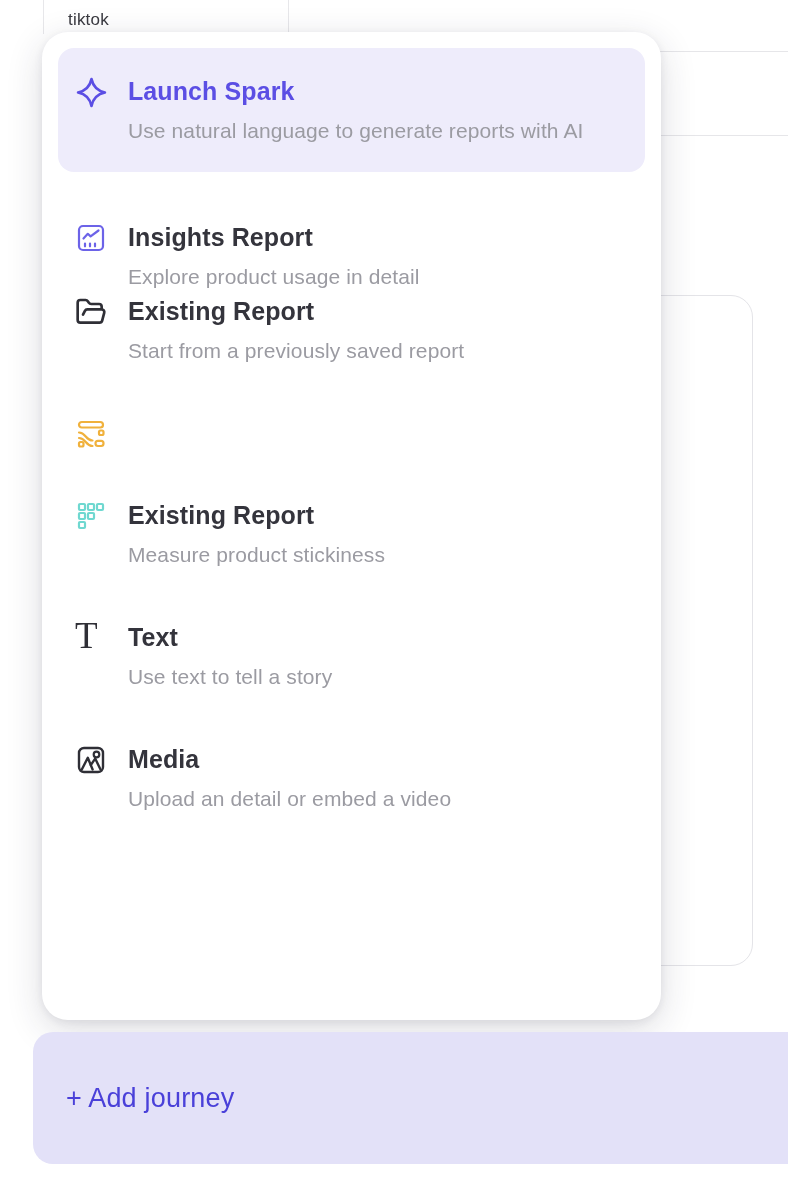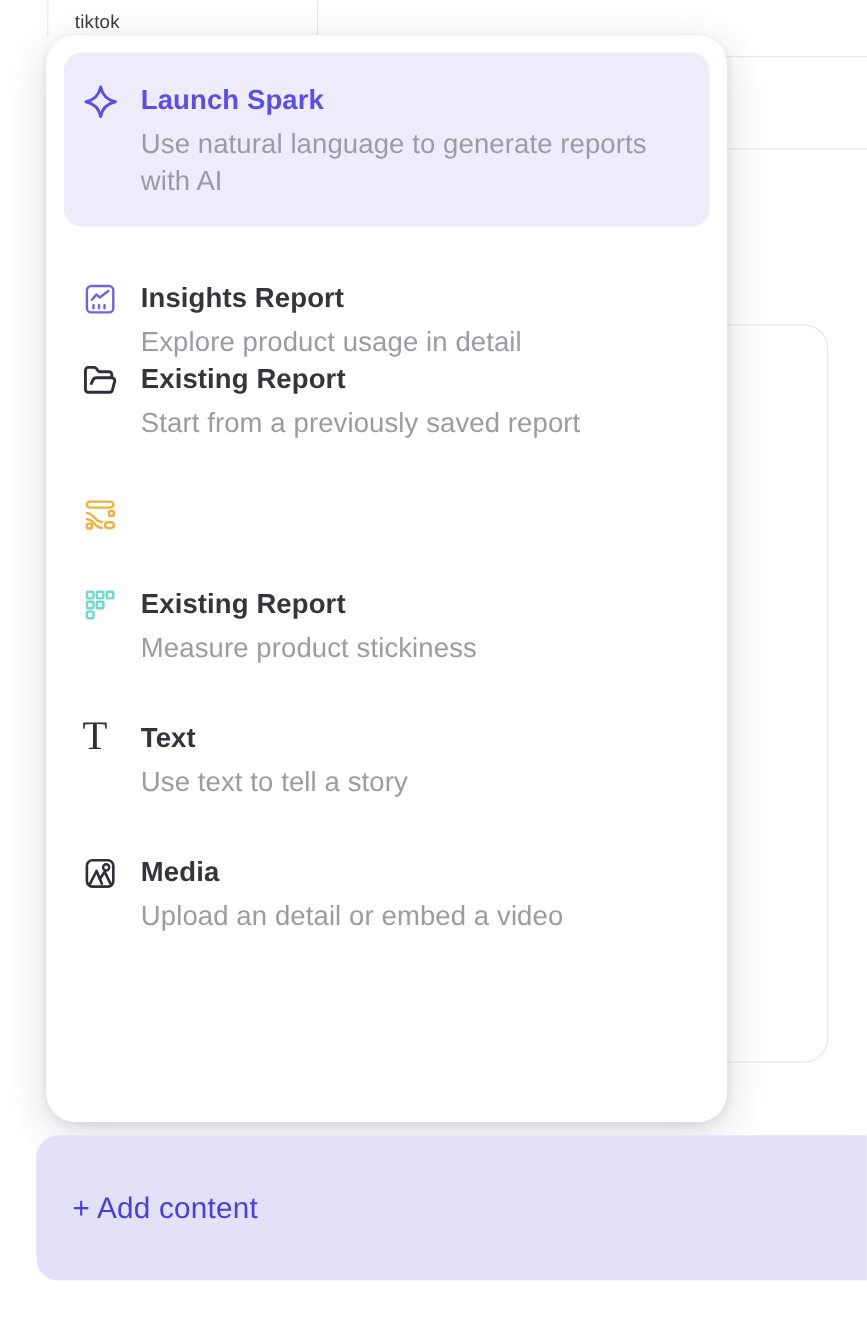--- a/index.html
+++ b/index.html
@@ -25,21 +25,21 @@
     background: #ffffff; border-radius: 26px;
     box-shadow: 0 10px 36px rgba(35, 35, 60, 0.16), 0 2px 8px rgba(35,35,60,0.08);
     padding: 16px 16px 34px 16px; }
 
   .item { display: flex; align-items: flex-start; cursor: pointer; }
   .item .icon-box { width: 34px; flex: 0 0 34px; margin-top: 2px; display: flex;
     align-items: flex-start; justify-content: flex-start; }
   .item .txt { margin-left: 19px; }
   .item .title { font-size: 25px; line-height: 34px; font-weight: 700; color: #34343c;
     letter-spacing: 0.1px; }
-  .item .desc { font-size: 25px; line-height: 34px; font-weight: 400; color: #9b9ba2;
+  .item .desc { font-size: 21px; line-height: 34px; font-weight: 400; color: #9b9ba2;
     margin-top: 6px; letter-spacing: 0.1px; }
 
   .item.launch { background: #eeecfb; border-radius: 16px; padding: 26px 24px 24px 17px;
     margin-bottom: 34px; }
   .item.launch .title { color: #5b4ee4; }
   .item.launch .desc { max-width: 482px; }
 
   .item.regular { margin-left: 17px; margin-top: 48px; }
   .item.regular.first { margin-top: 0; }
 
@@ -158,16 +158,16 @@
       </span>
       <div class="txt">
         <div class="title">Media</div>
         <div class="desc">Upload an detail or embed a video</div>
       </div>
     </div>
 
   </div>
 
   <div class="add-banner">
-    <span class="label">+ Add content</span>
+    <span class="label">+ Add journey</span>
   </div>
 
 </div>
 
 </body></html>

